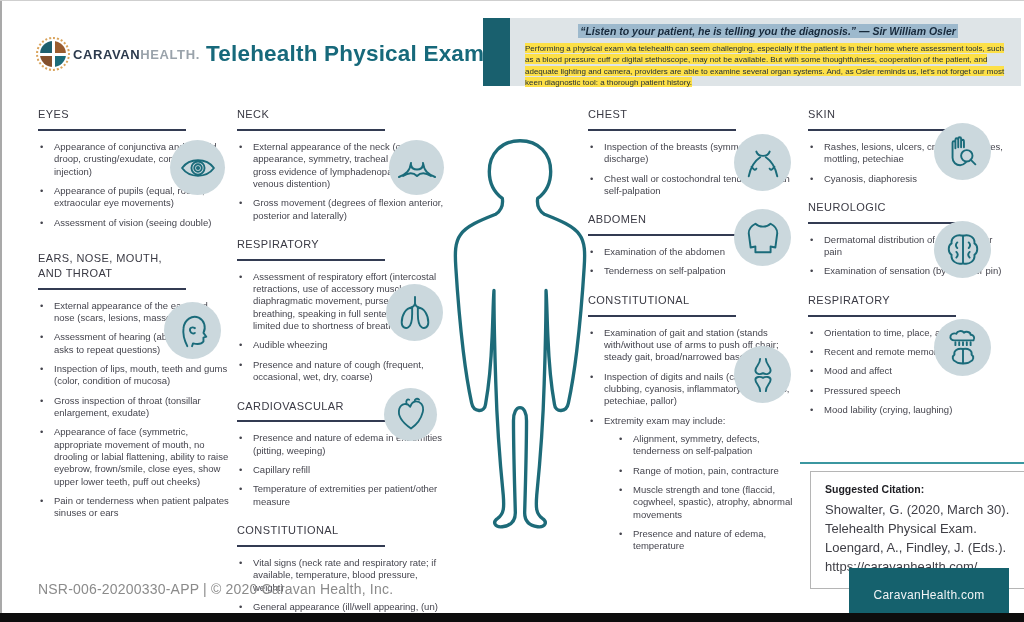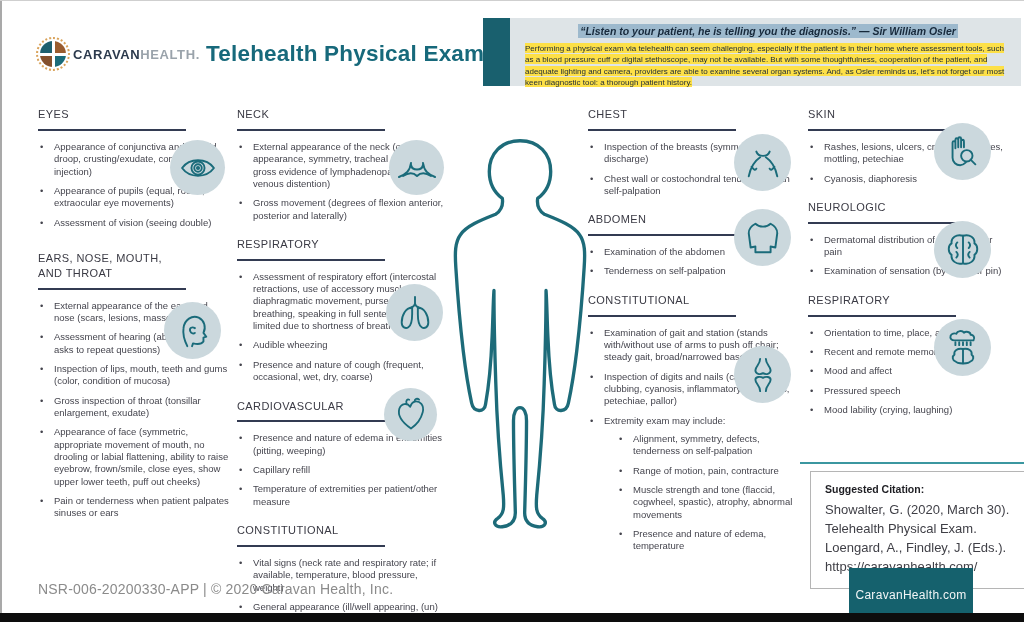--- a/index.html
+++ b/index.html
@@ -60,21 +60,21 @@
 
   
   .cite-line { position:absolute; left:800px; top:461px; width:224px; height:2px; background:#3b97a0; }
   .citation-box { position:absolute; left:810px; top:470px; width:190px; border:1px solid #b5b5b5;
     padding:11px 12px 12px 14px; background:#fff; }
   .citation-box h4 { margin:0 0 6px 0; font-size:10.5px; color:#1d1d22; }
   .citation-box p { margin:0; font-size:13px; color:#3f3f46; line-height:1.45; word-break:break-word; }
 
   
   .doc-id { position:absolute; left:38px; top:580px; font-size:14px; color:#8b8b8b; letter-spacing:0.2px; }
-  .website-box { position:absolute; left:849px; top:567px; width:124px; height:54px; background:#15616d;
+  .website-box { position:absolute; left:849px; top:567px; width:160px; height:54px; background:#15616d;
     color:#f2f5f6; display:flex; align-items:center; justify-content:center; font-size:12px; letter-spacing:0.3px; }
 </style>
 </head>
 <body>
 
 <div id="page">
   <div class="left-edge"></div>
 
   <div class="logo">
     <div class="logo-mark"></div>

